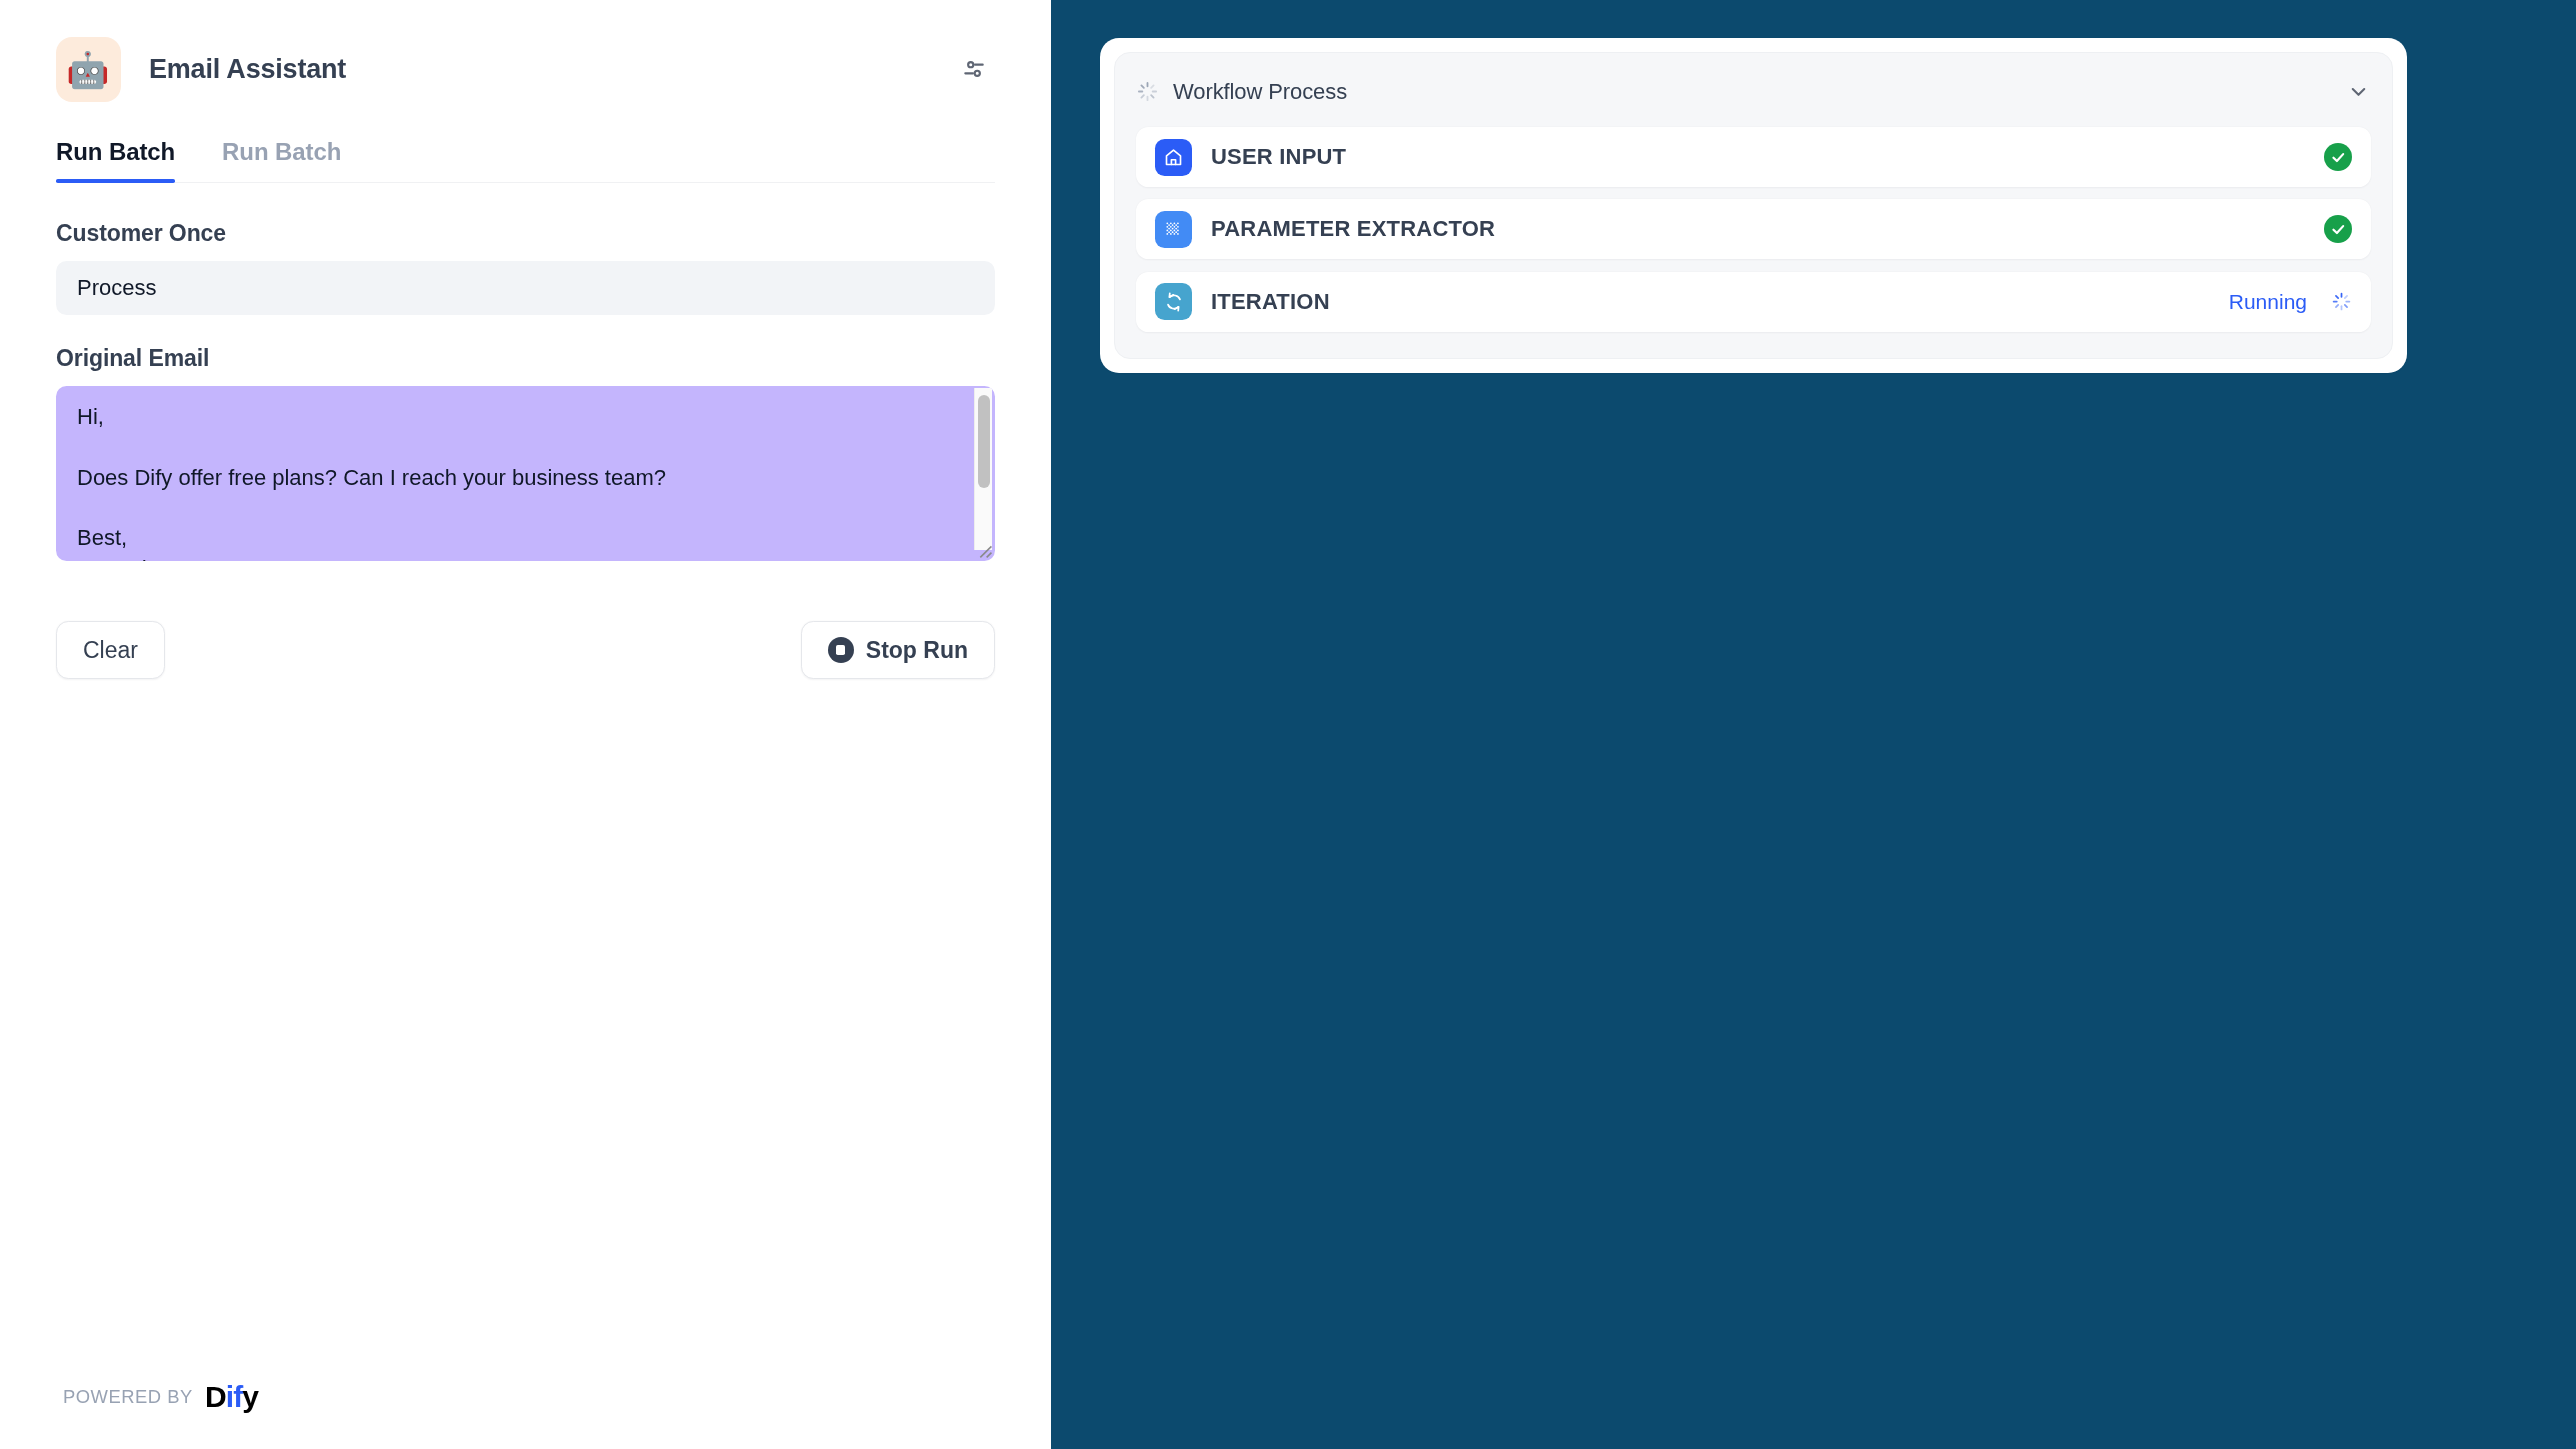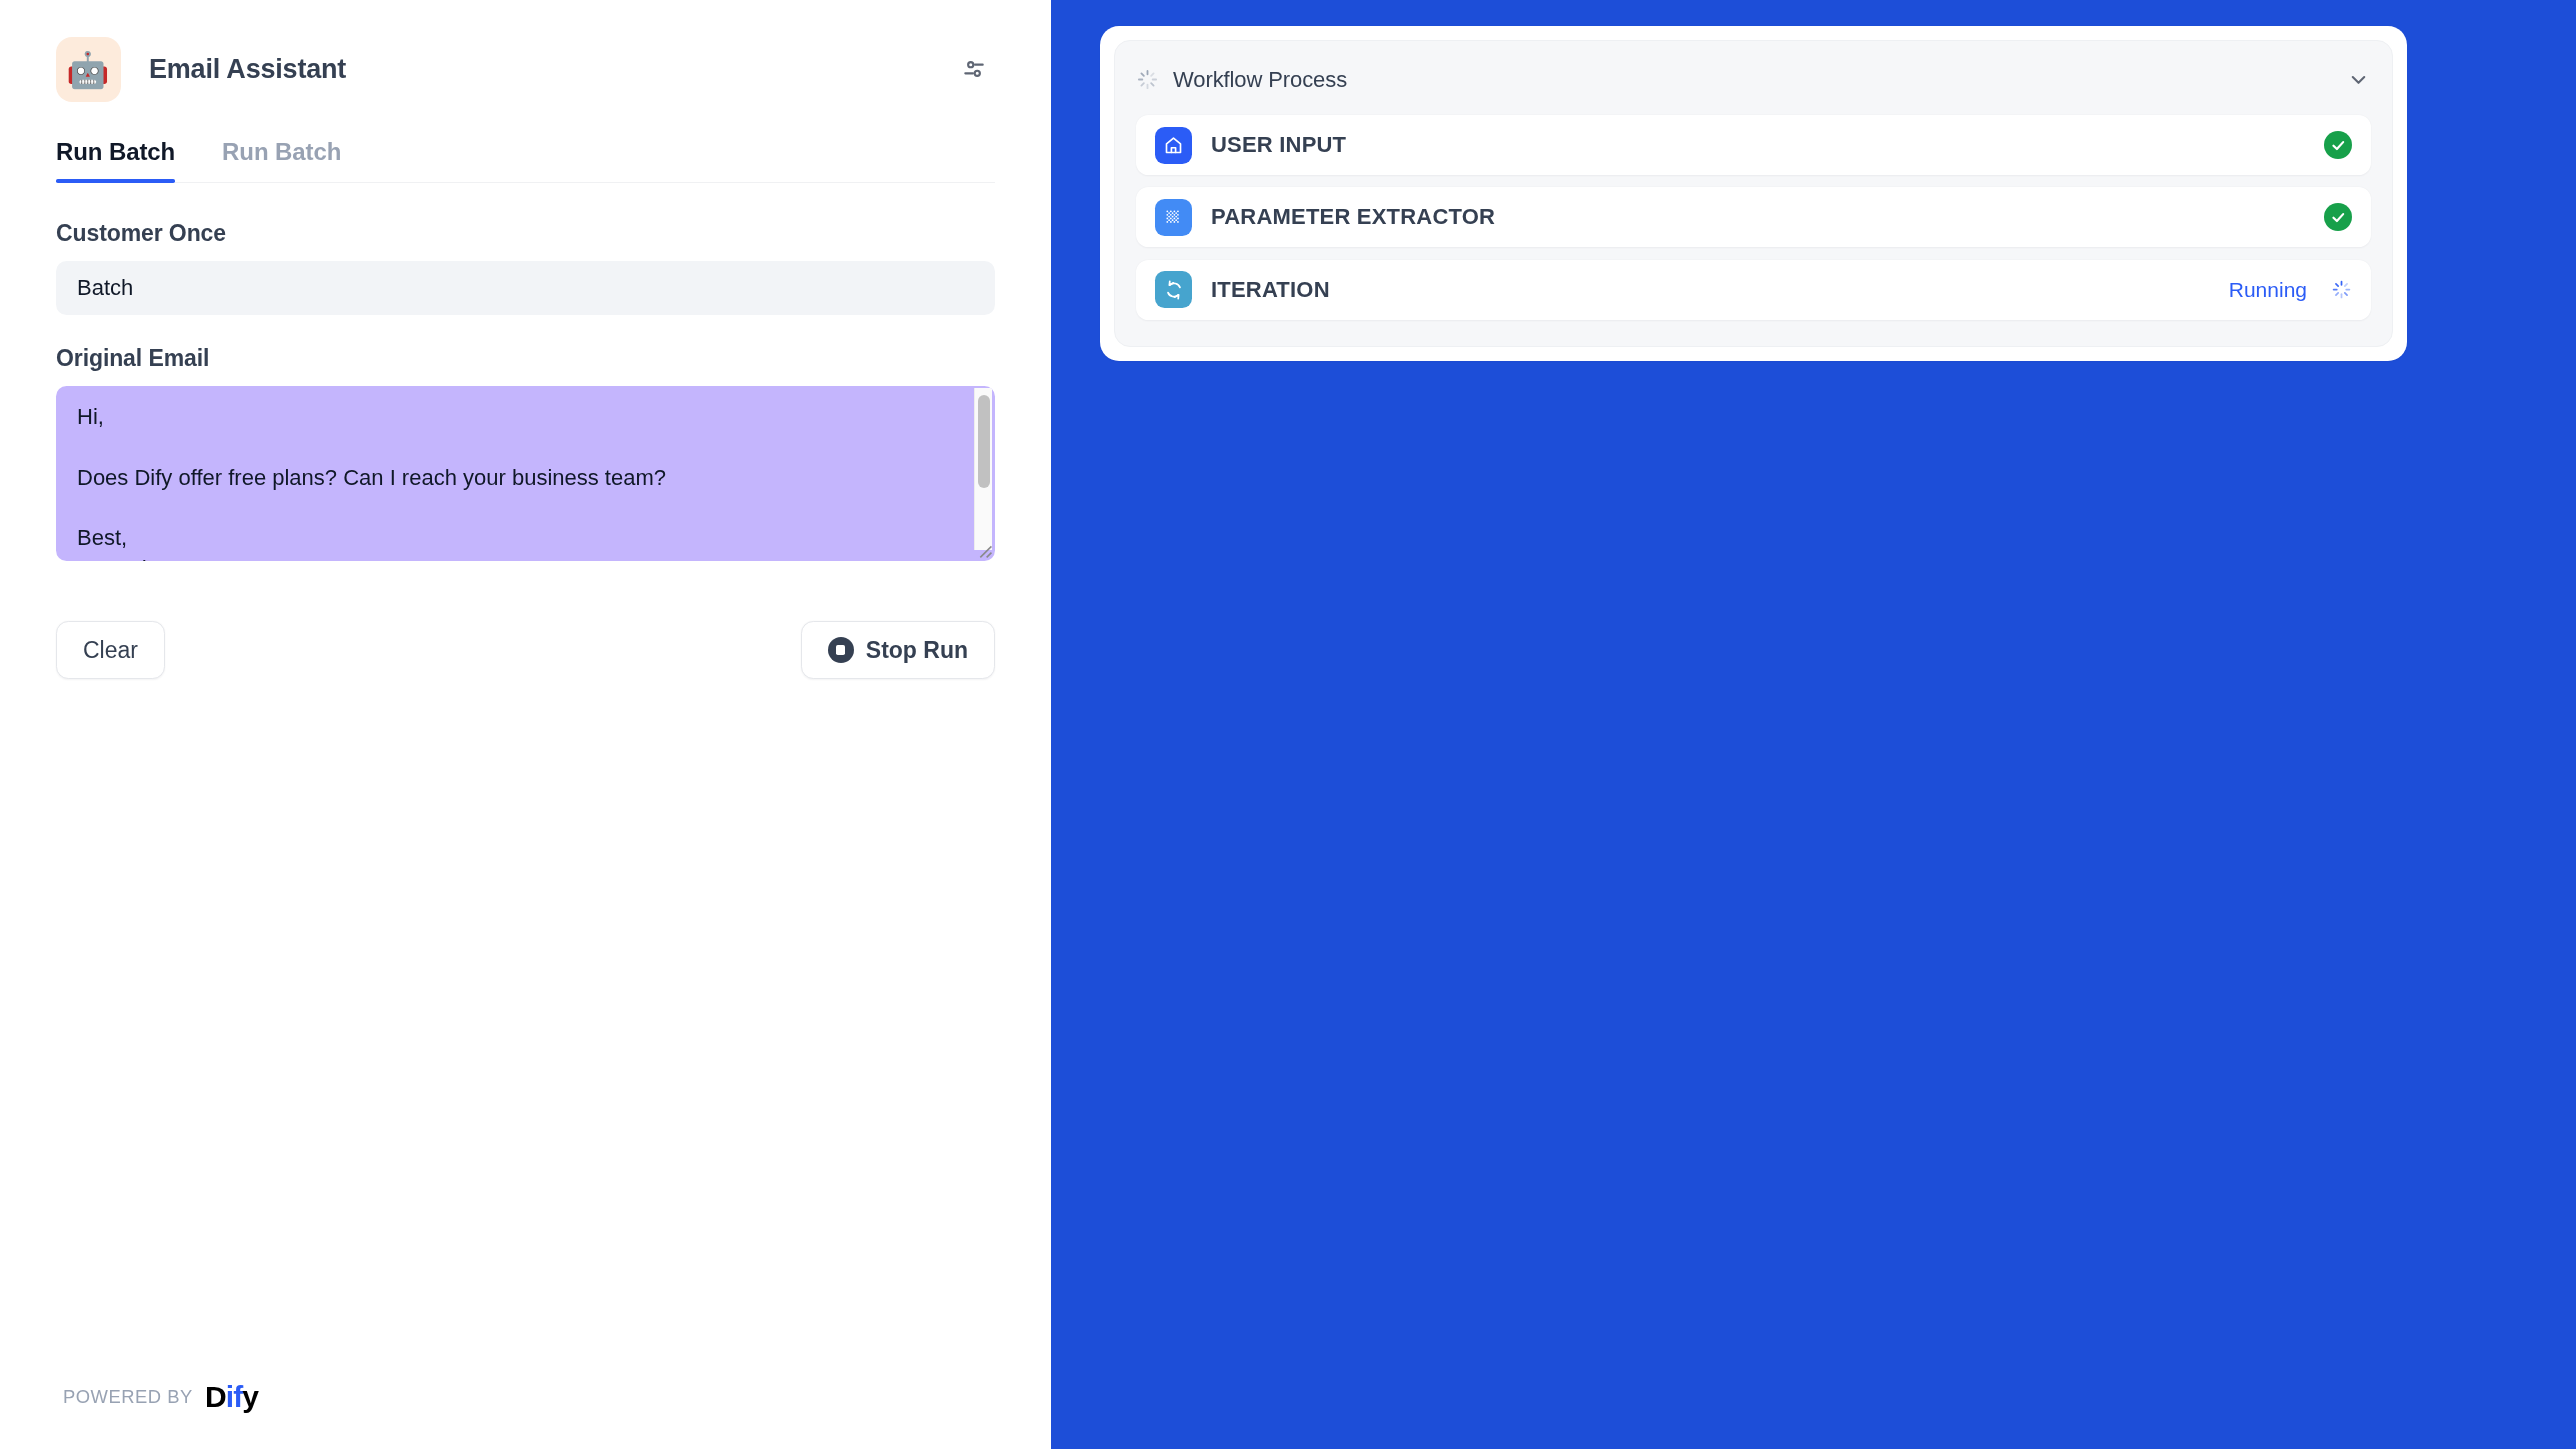--- a/index.html
+++ b/index.html
@@ -228,22 +228,22 @@
     font-weight: bold;
     color: #000000;
     letter-spacing: -0.9px;
   }
   .dify-logo .hl { color: #2b5cf6; }
 
   
   .right-panel {
     flex: 1 1 auto;
     height: 100%;
-    background: #1d4ed8;
-    padding: 26px 49px;
+    background: #0c4a6e;
+    padding: 38px 49px;
   }
   .result-card {
     background: #ffffff;
     border-radius: 19px;
     padding: 14px;
     box-shadow: 0 0.9px 1.8px rgba(16,24,40,0.04);
     width: 1307px;
   }
   .workflow-panel {
     background: #f6f7f9;
@@ -338,21 +338,21 @@
 
       <div class="tabbar">
         <div class="tab active">Run Batch</div>
         <div class="tab">Run Batch</div>
       </div>
 
       <div class="form">
 
         <div class="field-block">
           <div class="field-label">Customer Once</div>
-          <div class="text-input" placeholder="Customer Name">Batch</div>
+          <div class="text-input" placeholder="Customer Name">Process</div>
         </div>
 
         <div class="field-block">
           <div class="field-label">Original Email</div>
           <div class="textarea-wrap">
             <div class="textarea-body" placeholder="Original Email">Hi,
 
 Does Dify offer free plans? Can I reach your business team?
 
 Best,

